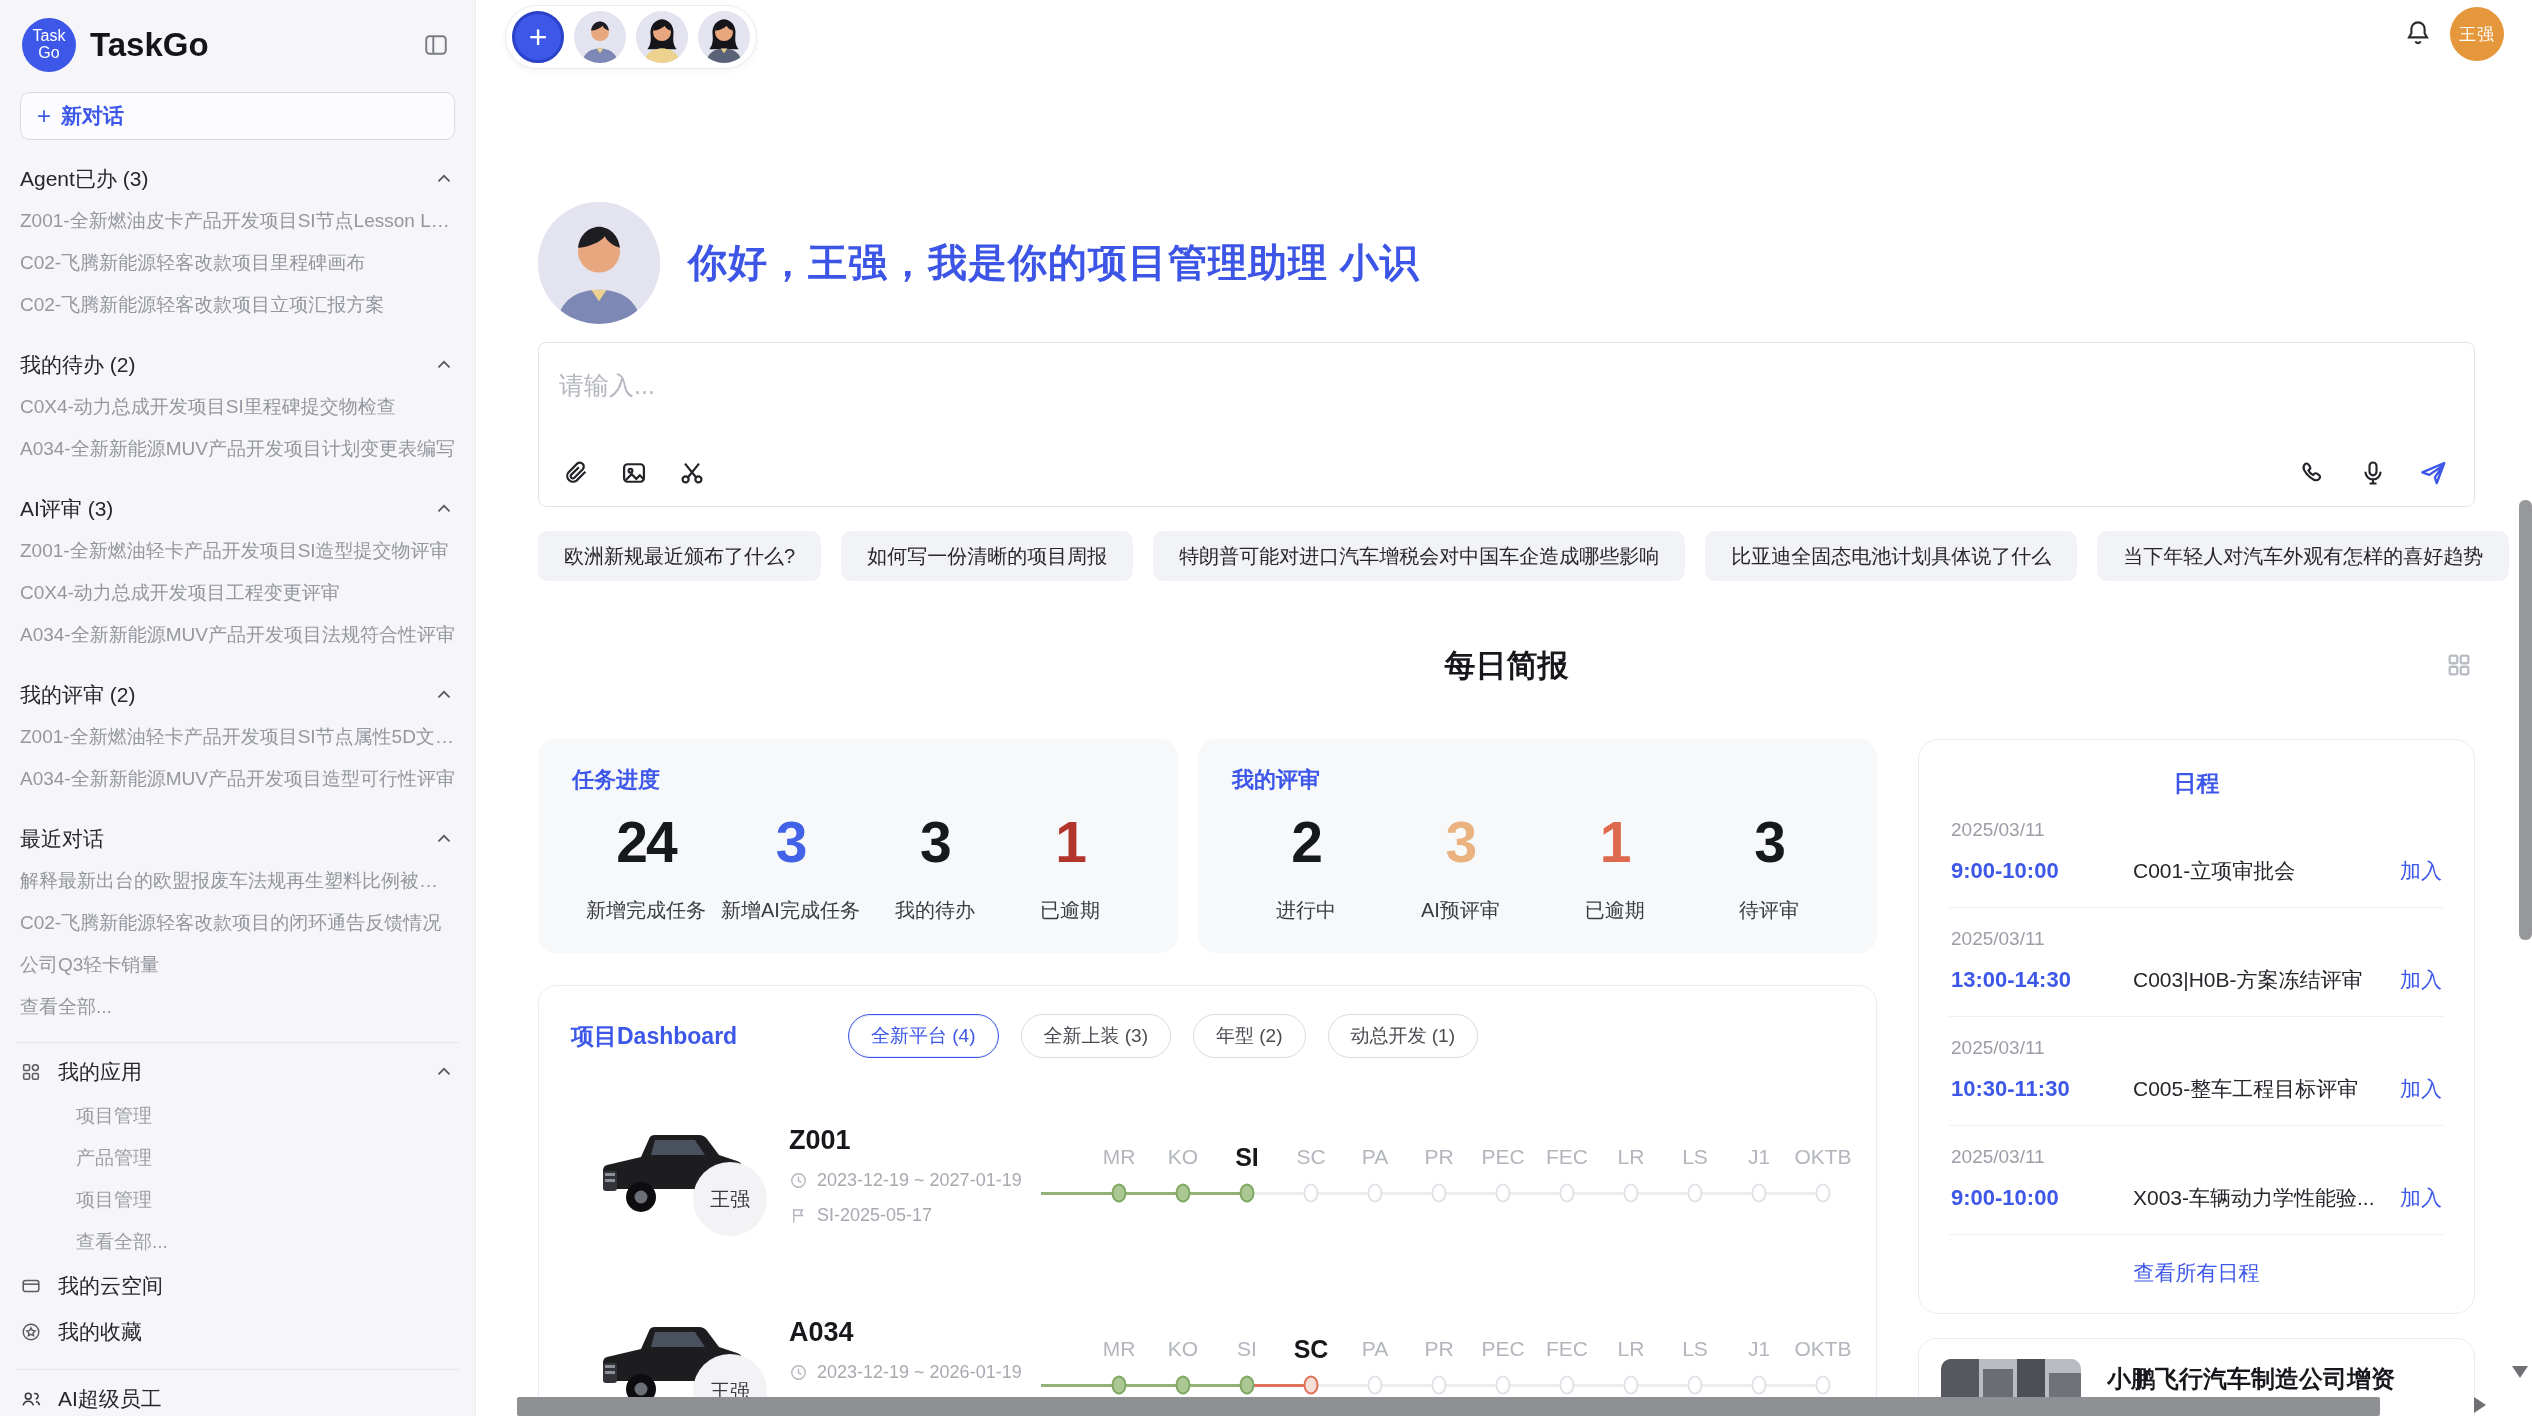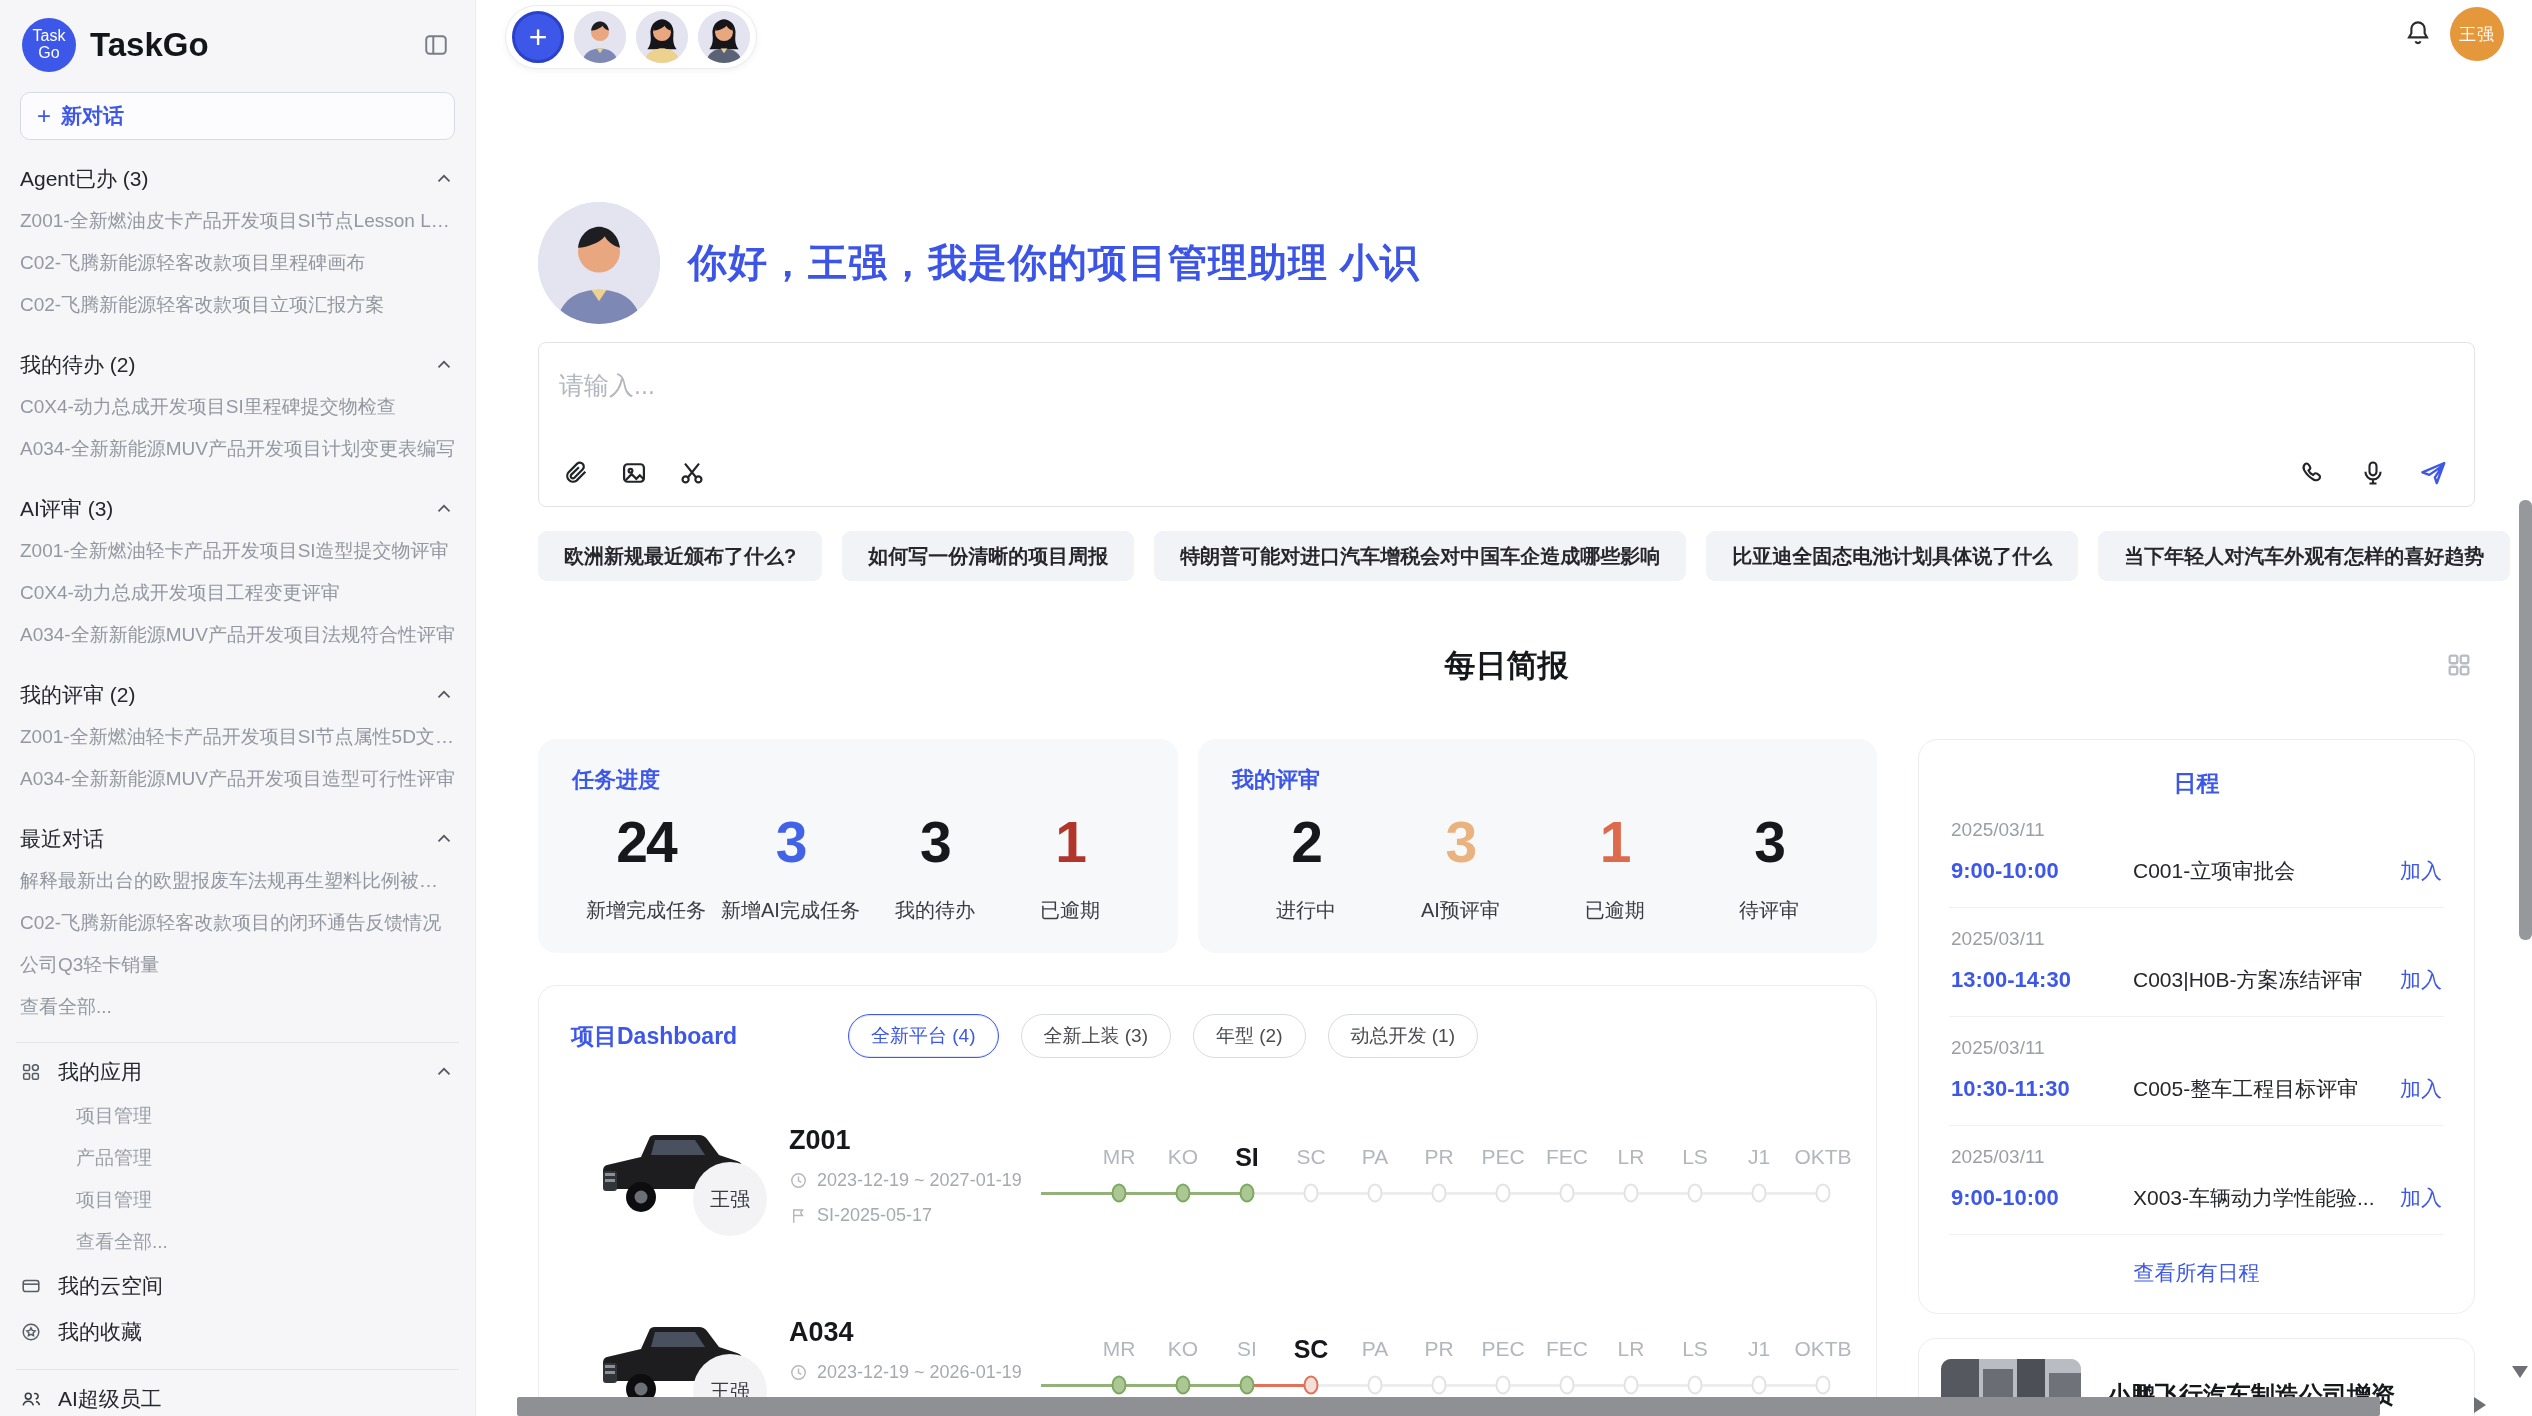--- a/index.html
+++ b/index.html
@@ -35,21 +35,21 @@
   .greet-avatar { width:122px; height:122px; border-radius:50%; background:#dcdcf0; overflow:hidden; flex-shrink:0; }
   .greet-text { font-size:39px; font-weight:700; color:#3c55e6; letter-spacing:1px; }
 
   .input-card { margin-top:18px; height:165px; border:1px solid #e2e3ea; border-radius:8px; position:relative; background:#fff; }
   .input-field { position:absolute; top:16px; left:10px; right:200px; height:70px; border:none; outline:none; resize:none; font-size:25px; color:#333; background:transparent; padding:10px; }
   .input-field::placeholder { color:#b4b7bf; }
   .in-icons-left { position:absolute; left:22px; bottom:18px; display:flex; gap:28px; }
   .in-icons-right { position:absolute; right:26px; bottom:18px; display:flex; gap:30px; align-items:center; }
   .in-icon { width:30px; height:30px; cursor:pointer; display:flex; align-items:center; justify-content:center; }
 
-  .chips { margin-top:24px; display:flex; justify-content:space-between; gap:20px;font-weight:bold; }
+  .chips { margin-top:24px; display:flex; justify-content:space-between; gap:20px; }
   .chip { height:50px; background:#f2f3f6; border-radius:9px; display:flex; align-items:center; padding:0 26px; font-size:20px; color:#26262c; white-space:nowrap; cursor:pointer; }
 
   .brief-head { margin-top:64px; position:relative; height:42px; }
   .brief-title { text-align:center; font-size:31px; font-weight:700; color:#17181c; }
   .brief-grid-icon { position:absolute; right:2px; top:6px; width:28px; height:28px; cursor:pointer; }
 
   .content-row { margin-top:52px; display:flex; gap:41px; align-items:flex-start; }
   .left-col { width:1339px; flex-shrink:0; }
   .right-col { width:557px; flex-shrink:0; }
 
@@ -94,21 +94,21 @@
   .ev-date { font-size:19px; color:#9b9ea6; }
   .ev-main { display:flex; align-items:center; margin-top:16px; }
   .ev-time { color:#3d57e8; font-size:22px; font-weight:600; min-width:158px; }
   .ev-name { flex:1; color:#26272c; font-size:21px; white-space:nowrap; overflow:hidden; text-overflow:ellipsis; margin-left:24px; }
   .ev-join { color:#3d57e8; font-size:21px; cursor:pointer; margin-left:16px; }
   .sched-footer { text-align:center; font-size:21px; color:#3d57e8; margin-top:24px; cursor:pointer; }
 
   .news-card { margin-top:24px; border:1px solid #ecedf2; border-radius:18px; background:#fff; height:148px; overflow:hidden; display:flex; gap:26px; padding:20px 22px; cursor:pointer; }
   .news-thumb { width:140px; height:104px; border-radius:10px; overflow:hidden; flex-shrink:0; background:#caccd0; }
   .news-body { flex:1; overflow:hidden; }
-  .news-title { font-size:24px; font-weight:700; color:#17181c; margin-top:20px; white-space:nowrap; }
+  .news-title { font-size:24px; font-weight:700; color:#17181c; margin-top:4px; white-space:nowrap; }
 
   
   .hscroll-thumb { position:absolute; left:41px; bottom:0; width:1863px; height:19px; background:#8f9094; border-radius:2px; cursor:pointer; }
   .hscroll-arrow { position:absolute; bottom:3px; right:46px; width:0; height:0; border-top:8px solid transparent; border-bottom:8px solid transparent; border-left:12px solid #6f7074; cursor:pointer; }
   .vscroll-thumb { position:absolute; right:0; top:500px; width:13px; height:440px; background:#97989c; border-radius:6px; cursor:pointer; }
   .vscroll-arrow { position:absolute; right:4px; top:1366px; width:0; height:0; border-left:8px solid transparent; border-right:8px solid transparent; border-top:12px solid #6f7074; cursor:pointer; }
 
   svg { display:block; }
 </style>
 </head>

